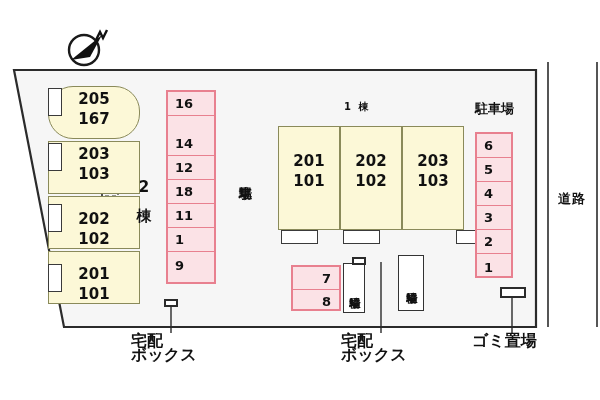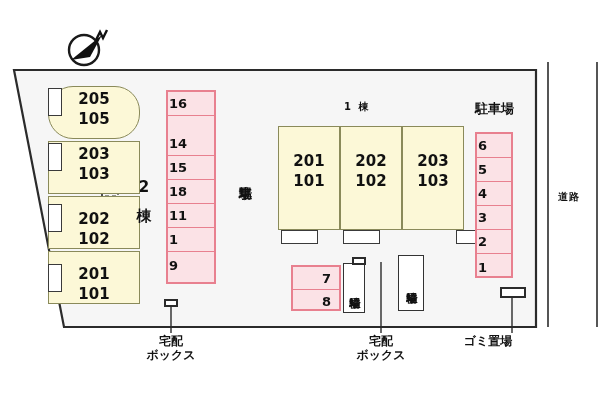--- a/index.html
+++ b/index.html
@@ -54,21 +54,21 @@
     background: #FBE2E6;
     box-sizing: border-box;
   }
   .stall {
     position: relative;
     border-bottom: 1px solid #E8808F;
     box-sizing: border-box;
     display: flex;
     align-items: center;
     justify-content: flex-start;
-    padding-left: 1px;
+    padding-left: 7px;
   }
   .stall:last-child { border-bottom: none; }
   .stall-num {
     font-size: 13px;
     font-weight: bold;
     color: #111;
   }
   .stall.right-num { justify-content: flex-end; padding-right: 8px; padding-left: 0; }
 
   
@@ -92,24 +92,23 @@
   .title-label {
     position: absolute;
     font-size: 10px;
     font-weight: bold;
     color: #111;
     letter-spacing: 2px;
     white-space: nowrap;
   }
   .caption {
     position: absolute;
-    font-size: 12px;
-    font-weight: bold;
-    color: #111;
-    text-align: center;
+    font-size: 16px;
+    font-weight: bold;
+    color: #111;
     line-height: 14px;
     white-space: nowrap;
   }
   .boxed-vlabel {
     position: absolute;
     border: 1px solid #333;
     background: #ffffff;
     box-sizing: border-box;
     display: flex;
     align-items: center;
@@ -133,21 +132,21 @@
     position: absolute;
     writing-mode: vertical-rl;
     text-orientation: upright;
     font-size: 15px;
     font-weight: bold;
     color: #111;
     line-height: 22px;
   }
   .road-label {
     position: absolute;
-    font-size: 10px;
+    font-size: 13px;
     font-weight: bold;
     color: #111;
     letter-spacing: 1px;
   }
 </style>
 </head>
 <body>
 
 <div id="plan">
 
@@ -174,21 +173,21 @@
 
     <g>
       <circle cx="84" cy="50" r="15" fill="#ffffff" stroke="#1a1a1a" stroke-width="2.4"></circle>
       <polygon points="71,60 102,35 90,57" fill="#111111"></polygon>
       <path d="M96,40 L100,32 L103,38 L107,30" fill="none" stroke="#111111" stroke-width="2.4"></path>
     </g>
   </svg>
 
   <div class="bldg-cell" style="left:48px; top:86px; width:92px; height:53px;border-radius:25px;">
     <div class="unit-num" style="margin-top:2px;">205</div>
-    <div class="unit-num">105</div>
+    <div class="unit-num">167</div>
   </div>
   <div class="balcony" style="left:48px; top:88px; width:14px; height:28px;"></div>
 
   <div class="bldg-cell" style="left:48px; top:141px; width:92px; height:53px;">
     <div class="unit-num" style="margin-top:2px;">203</div>
     <div class="unit-num">103</div>
   </div>
   <div class="balcony" style="left:48px; top:143px; width:14px; height:28px;"></div>
 
   <div class="bldg-cell" style="left:48px; top:196px; width:92px; height:53px;">
@@ -208,21 +207,21 @@
   </div>
 
   <div class="lot-group" style="left:166px; top:90px; width:50px; height:194px;">
     <div class="stall" style="height:24px;">
         <span class="stall-num">16</span>
       </div>
     <div class="stall" style="height:24px;margin-top:16px;">
         <span class="stall-num">14</span>
       </div>
     <div class="stall" style="height:24px;">
-        <span class="stall-num">15</span>
+        <span class="stall-num">12</span>
       </div>
     <div class="stall" style="height:24px;">
         <span class="stall-num">18</span>
       </div>
     <div class="stall" style="height:24px;">
         <span class="stall-num">11</span>
       </div>
     <div class="stall" style="height:24px;">
         <span class="stall-num">1</span>
       </div>
@@ -294,17 +293,17 @@
   <div class="marker" style="left:500px; top:287px; width:26px; height:11px;"></div>
 
   <div class="caption" style="left:131px; top:334px; width:80px;">
     <div>宅配</div>
     <div>ボックス</div>
   </div>
   <div class="caption" style="left:341px; top:334px; width:80px;">
     <div>宅配</div>
     <div>ボックス</div>
   </div>
-  <div class="caption" style="left:448px; top:334px; width:80px;">ゴミ置場</div>
+  <div class="caption" style="left:472px; top:334px; width:80px;">ゴミ置場</div>
 
   <div class="road-label" style="left:558px; top:190px;">道路</div>
 
 </div>
 
 </body></html>

